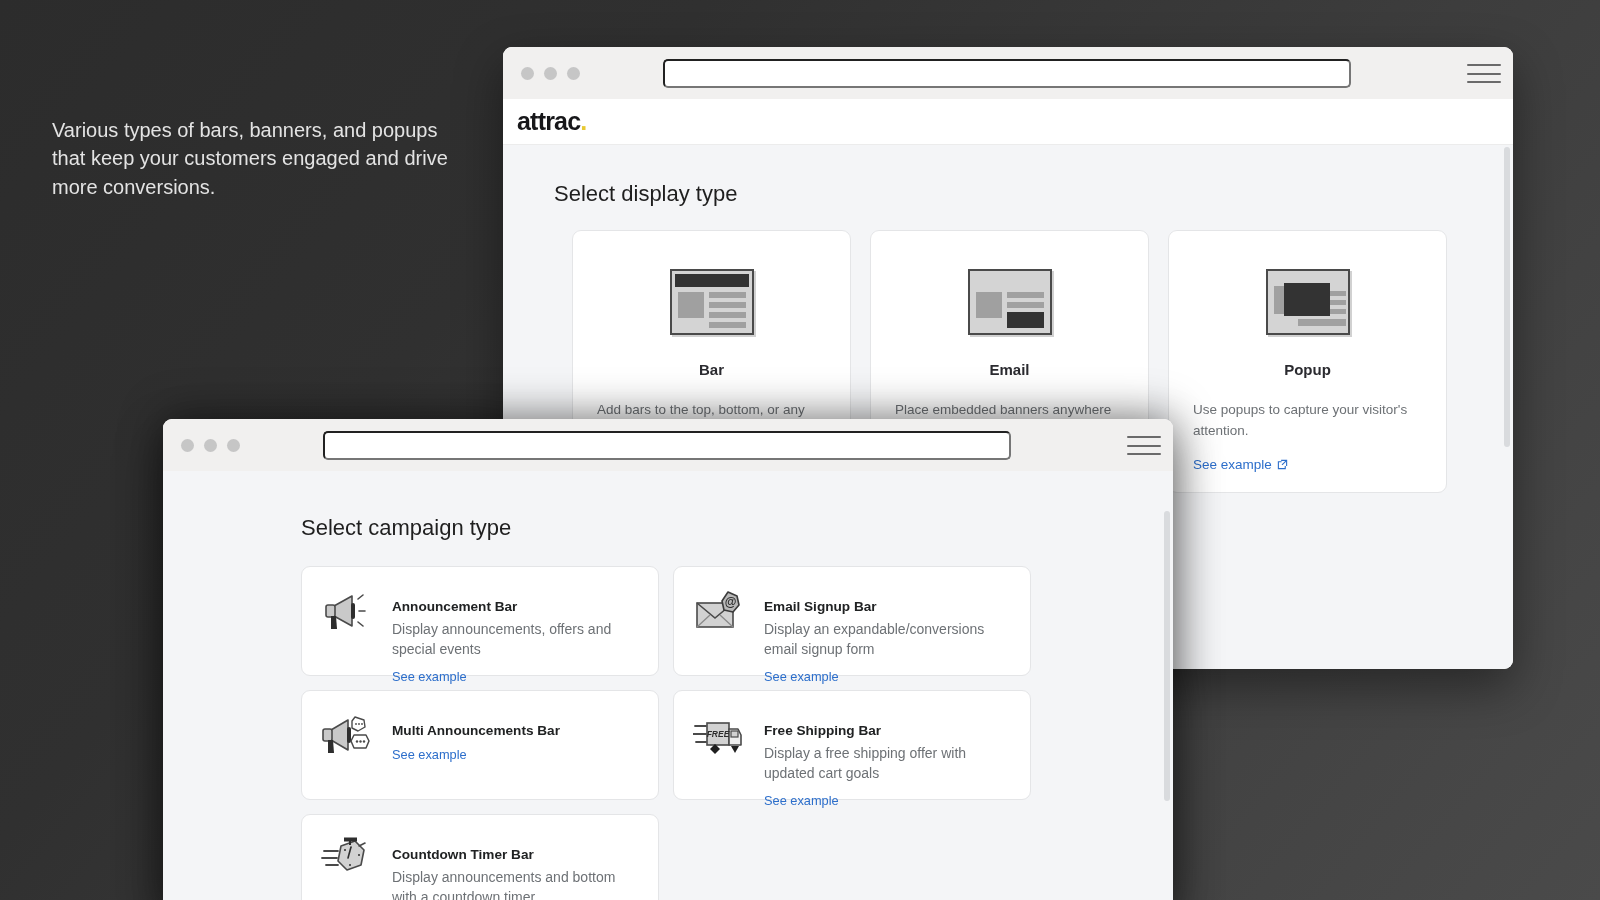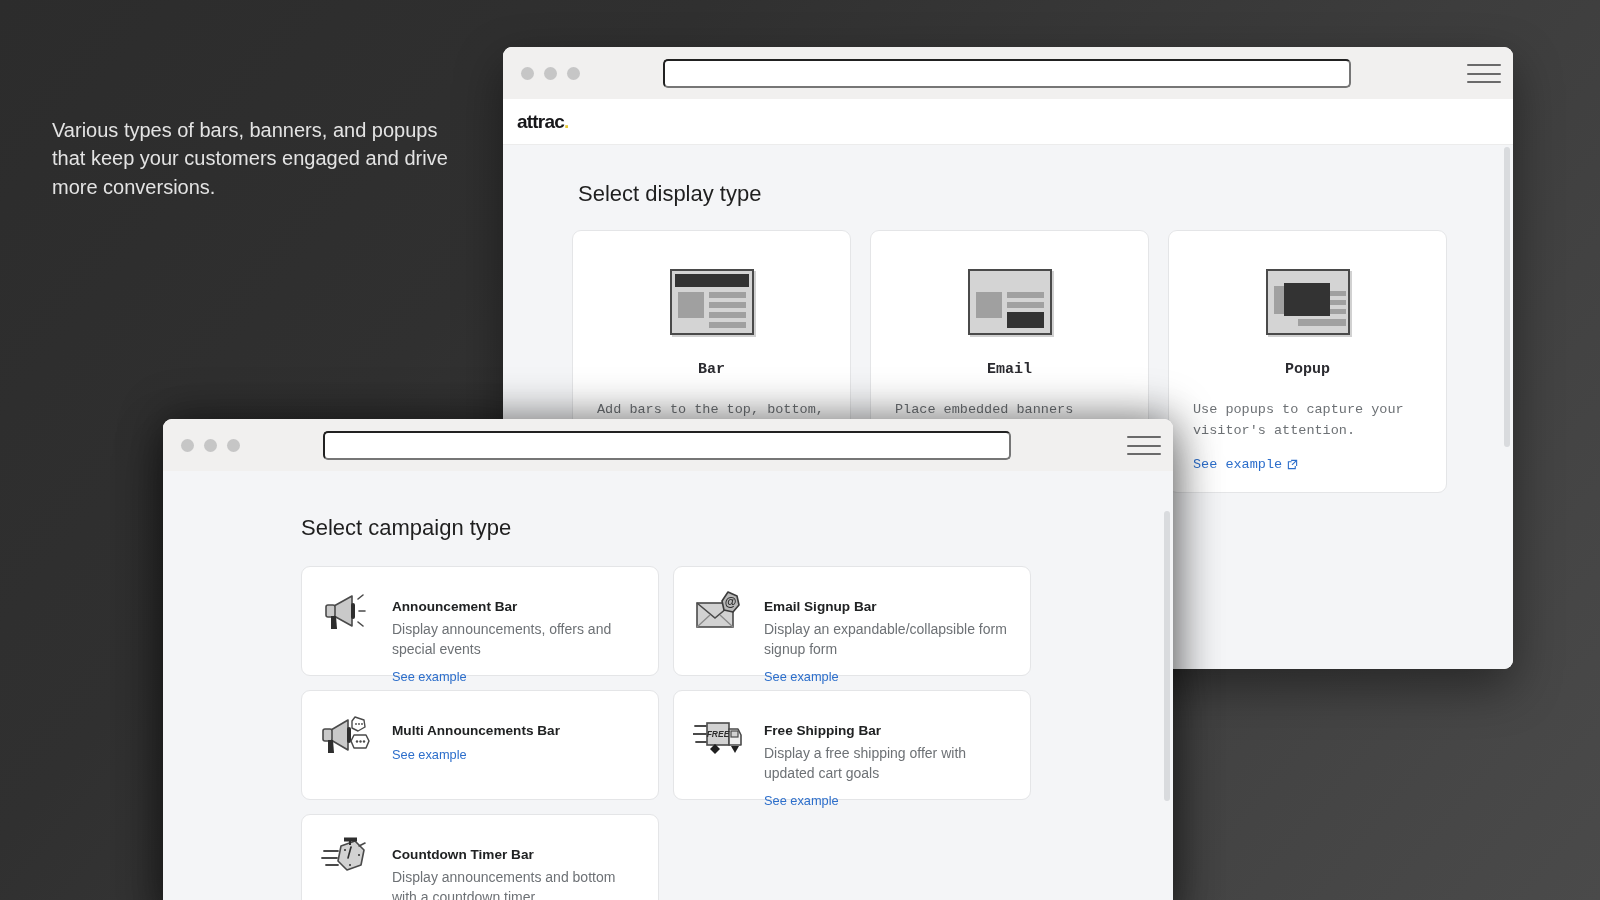--- a/index.html
+++ b/index.html
@@ -83,58 +83,57 @@
   
   .app-topbar {
     height: 46px;
     background: #fff;
     display: flex;
     align-items: center;
     padding-left: 14px;
     border-bottom: 1px solid #ececec;
   }
   .logo {
-    font-size: 19px;
+    font-size: 25px;
     font-weight: 700;
     color: #17171a;
     letter-spacing: -0.8px;
   }
   .logo .dotmark { color: #e8c933; }
 
   .app-body {
     background: #f4f5f7;
     height: calc(100% - 98px);
     position: relative;
     overflow: hidden;
   }
   .win-front .app-body { height: calc(100% - 52px); }
 
   .page-heading {
     font-size: 22px;
     color: #1f1f1f;
     font-weight: 400;
   }
-  .win-back .page-heading { padding: 36px 0 0 75px; }
+  .win-back .page-heading { padding: 36px 0 0 51px; }
   .win-front .page-heading { padding: 44px 16px 0 138px; }
 
   
   .display-grid {
     display: flex;
     gap: 19px;
     padding: 23px 0 0 69px;
   }
   .display-card {
     width: 279px;
     min-height: 255px;
     background: #fff;
     border: 1px solid #e4e5e7;
     border-radius: 9px;
     padding: 38px 24px 20px 24px;
     text-align: center;
-    font-family: Liberation Mono, monospace;
   }
   .disp-thumb { display: flex; justify-content: center; }
   .disp-title {
     margin-top: 26px;
     font-size: 15px;
     font-weight: 700;
     color: #2b2b30;
   }
   .disp-desc {
     margin-top: 22px;
@@ -330,21 +329,21 @@
           <svg width="52" height="46" viewBox="0 0 52 46">
             <rect x="3" y="14" width="36" height="24" fill="#d2d2d2" stroke="#4a4a4a" stroke-width="1.6"></rect>
             <path d="M3 14 L21 29 L39 14" fill="none" stroke="#4a4a4a" stroke-width="1.6"></path>
             <path d="M3 38 L16 26 M39 38 L26 26" stroke="#8a8a8a" stroke-width="1.3"></path>
             <path d="M34 3 L43 7 L45 16 L39 23 L30 21 L28 12 Z" fill="#b9b9b9" stroke="#3b3b3b" stroke-width="1.6" stroke-linejoin="round"></path>
             <text x="36.5" y="17" font-size="12" font-family="Liberation Sans, sans-serif" font-weight="700" fill="#2e2e2e" text-anchor="middle">@</text>
           </svg>
         </div>
         <div class="camp-txt">
           <div class="camp-title">Email Signup Bar</div>
-          <div class="camp-desc">Display an expandable/collapsible form signup form</div>
+          <div class="camp-desc">Display an expandable/conversions email signup form</div>
           <a class="camp-link">See example</a>
         </div>
       </div>
 
       <div class="camp-card">
         <div class="camp-ico">
           <svg width="54" height="46" viewBox="0 0 54 46">
             <path d="M10 17 L27 7 L27 37 L10 27 Z" fill="#c9c9c9" stroke="#4a4a4a" stroke-width="1.6" stroke-linejoin="round"></path>
             <rect x="2" y="16" width="9" height="12" rx="2" fill="#c9c9c9" stroke="#4a4a4a" stroke-width="1.6"></rect>
             <path d="M7 27 L7 40 L13 40 L12 27 Z" fill="#2e2e2e"></path>

